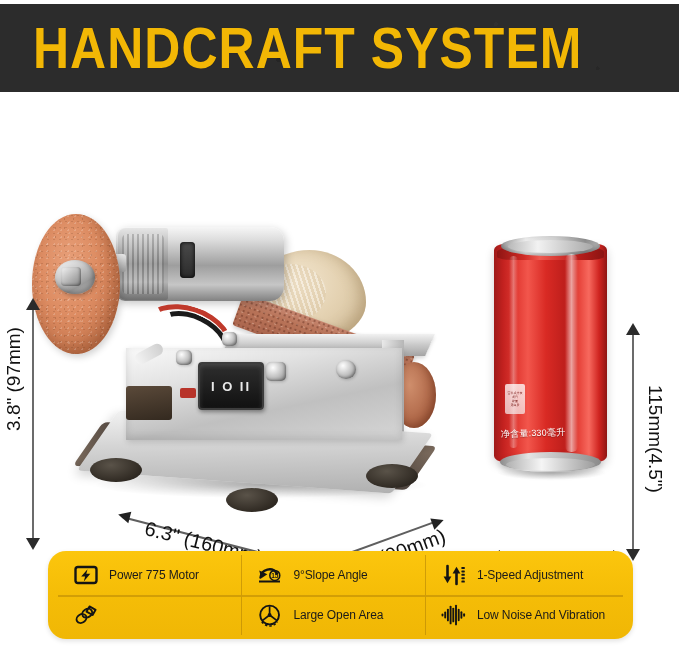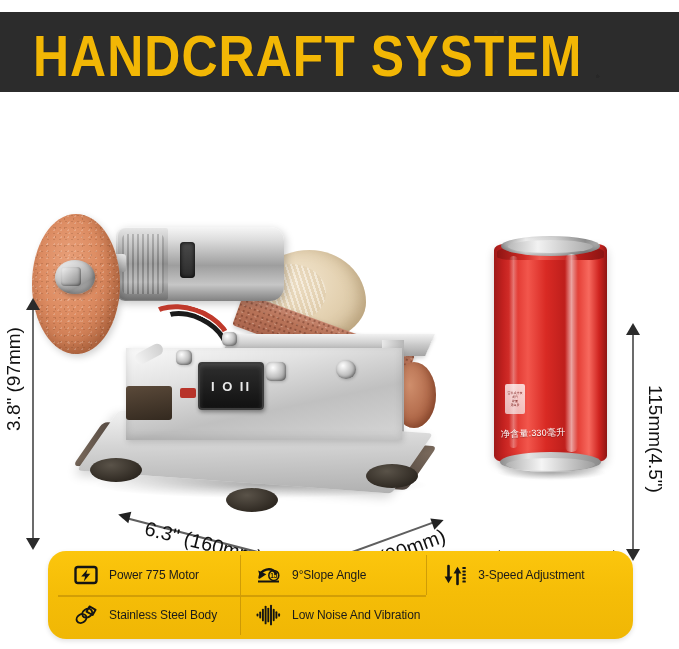--- a/index.html
+++ b/index.html
@@ -5,21 +5,21 @@
   html,body{margin:0;padding:0;}
   body{
     width:679px;height:649px;
     background:#ffffff;
     font-family:"Liberation Sans", sans-serif;
     overflow:hidden;position:relative;
   }
 
   
   .header{
-    position:absolute;left:0;top:12px;width:679px;height:92px;
+    position:absolute;left:0;top:4px;width:679px;height:92px;
     background:#2c2c2c;
     border-bottom:2px solid #4a4a4a;
     box-sizing:border-box;
     overflow:hidden;
   }
   .header-title{
     position:absolute;left:33px;top:16px;
     font-family:"Liberation Sans", sans-serif;
     font-size:49px;
     font-weight:bold;
@@ -517,34 +517,46 @@
         <path d="M11.6 11.6 L15.5 4.8 L19.4 11.6 Z" fill="#141414"></path>
         <g fill="#141414">
           <rect x="20.4" y="5.0" width="3.4" height="2.0" rx="0.6"></rect>
           <rect x="20.4" y="8.4" width="3.4" height="2.0" rx="0.6"></rect>
           <rect x="20.4" y="11.8" width="3.4" height="2.0" rx="0.6"></rect>
           <rect x="20.4" y="15.2" width="3.4" height="2.0" rx="0.6"></rect>
           <rect x="20.4" y="18.6" width="3.4" height="2.0" rx="0.6"></rect>
         </g>
       </svg>
     </span>
-    <span class="feat-txt">3-Speed Adjustment</span>
+    <span class="feat-txt">1-Speed Adjustment</span>
   </div>
 
   <div class="feat col-left row-bot">
     <span class="feat-ico">
       <svg width="28" height="26" viewBox="0 0 28 26">
         <ellipse cx="9.5" cy="16.5" rx="5.2" ry="4.1" transform="rotate(-32 9.5 16.5)" fill="none" stroke="#141414" stroke-width="1.9"></ellipse>
         <ellipse cx="15.2" cy="11.2" rx="5.2" ry="4.1" transform="rotate(-32 15.2 11.2)" fill="none" stroke="#141414" stroke-width="1.9"></ellipse>
         <path d="M17.5 4.4 L23.6 7.8 L20.6 13.0 L14.5 9.6 Z" fill="none" stroke="#141414" stroke-width="1.9" stroke-linejoin="round"></path>
       </svg>
     </span>
-    <span class="feat-txt">Stainless Steel Body</span>
-  </div>
-
+  </div>
+
+  <div class="feat col-mid row-bot">
+    <span class="feat-ico">
+      <svg width="28" height="26" viewBox="0 0 28 26">
+        <circle cx="13.6" cy="13" r="9.4" fill="none" stroke="#141414" stroke-width="1.9"></circle>
+        <circle cx="13.6" cy="13" r="1.9" fill="#141414"></circle>
+        <path d="M13.6 13 L13.6 4.2" stroke="#141414" stroke-width="1.7"></path>
+        <path d="M13.6 13 L6.3 18.6" stroke="#141414" stroke-width="1.7"></path>
+        <path d="M13.6 13 L21.0 18.6" stroke="#141414" stroke-width="1.7"></path>
+        <path d="M5.8 19.8 A9.4 9.4 0 0 0 21.4 19.8" fill="none" stroke="#141414" stroke-width="1.5" stroke-dasharray="2.4 2"></path>
+      </svg>
+    </span>
+    <span class="feat-txt">Large Open Area</span>
+  </div>
 
   <div class="feat col-right row-bot">
     <span class="feat-ico">
       <svg width="28" height="26" viewBox="0 0 28 26">
         <g stroke="#141414" stroke-width="1.9" stroke-linecap="round">
           <line x1="2.5" y1="12.4" x2="2.5" y2="13.6"></line>
           <line x1="5.2" y1="10.4" x2="5.2" y2="15.6"></line>
           <line x1="7.9" y1="7.6" x2="7.9" y2="18.4"></line>
           <line x1="10.6" y1="4.6" x2="10.6" y2="21.4"></line>
           <line x1="13.3" y1="6.6" x2="13.3" y2="19.4"></line>

